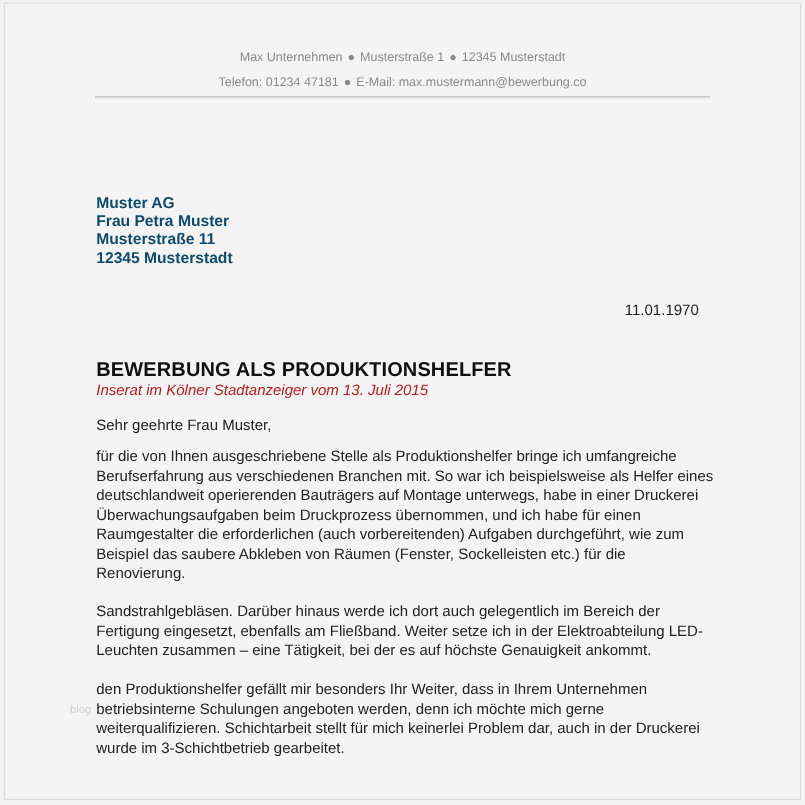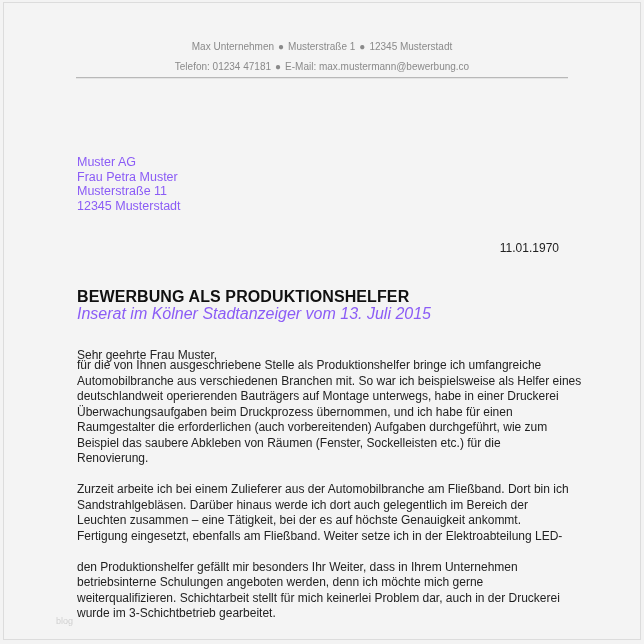--- a/index.html
+++ b/index.html
@@ -45,23 +45,23 @@
       width: 492px;
       height: 0;
       border-top: 1px solid #b8b8b8;
       border-bottom: 1px solid #e4e4e4;
     }
     .recipient {
       position: absolute;
       left: 77px;
       top: 155px;
       font-size: 12.5px;
-      font-weight: normal;
+      font-weight: bold;
       line-height: 14.5px;
-      color: #8b5cf6;
+      color: #0c4a6e;
     }
     .date {
       position: absolute;
       left: 470px;
       top: 241px;
       width: 89px;
       text-align: right;
       font-size: 12px;
       color: #222;
     }
@@ -71,52 +71,51 @@
       top: 288px;
       font-size: 16px;
       font-weight: bold;
       color: #111;
       letter-spacing: 0.1px;
     }
     .subject-ref {
       position: absolute;
       left: 77px;
       top: 305px;
-      font-size: 16px;
+      font-size: 12px;
       font-style: italic;
-      color: #8b5cf6;
+      color: #b91c1c;
     }
     .salutation {
       position: absolute;
       left: 77px;
       top: 333px;
       font-size: 12px;
       color: #222;
-      margin-top: 15px;
     }
     .body-text {
       position: absolute;
       left: 77px;
       top: 358px;
       width: 492px;
       font-size: 12px;
       line-height: 15.5px;
       color: #222;
     }
     .body-text p {
       margin: 0 0 15.5px 0;
     }
     .body-text .line {
       display: block;
       white-space: nowrap;
     }
     .watermark {
       position: absolute;
       left: 36px;
-      top: 616px;
+      top: 562px;
       font-size: 9px;
       color: #d0d0d0;
       padding-left: 20px;
     }
   </style>
 </head>
 <body>
 
 <div class="page-frame"></div>
 
@@ -141,32 +140,31 @@
 <div class="date">11.01.1970</div>
 
 <div class="subject">BEWERBUNG ALS PRODUKTIONSHELFER</div>
 <div class="subject-ref">Inserat im Kölner Stadtanzeiger vom 13. Juli 2015</div>
 
 <div class="salutation">Sehr geehrte Frau Muster,</div>
 
 <div class="body-text">
   <p>
     <span class="line">für die von Ihnen ausgeschriebene Stelle als Produktionshelfer bringe ich umfangreiche</span>
-    <span class="line">Automobilbranche aus verschiedenen Branchen mit. So war ich beispielsweise als Helfer eines</span>
+    <span class="line">Berufserfahrung aus verschiedenen Branchen mit. So war ich beispielsweise als Helfer eines</span>
     <span class="line">deutschlandweit operierenden Bauträgers auf Montage unterwegs, habe in einer Druckerei</span>
     <span class="line">Überwachungsaufgaben beim Druckprozess übernommen, und ich habe für einen</span>
     <span class="line">Raumgestalter die erforderlichen (auch vorbereitenden) Aufgaben durchgeführt, wie zum</span>
     <span class="line">Beispiel das saubere Abkleben von Räumen (Fenster, Sockelleisten etc.) für die</span>
     <span class="line">Renovierung.</span>
   </p>
   <p>
-    <span class="line">Zurzeit arbeite ich bei einem Zulieferer aus der Automobilbranche am Fließband. Dort bin ich</span>
     <span class="line">Sandstrahlgebläsen. Darüber hinaus werde ich dort auch gelegentlich im Bereich der</span>
+    <span class="line">Fertigung eingesetzt, ebenfalls am Fließband. Weiter setze ich in der Elektroabteilung LED-</span>
     <span class="line">Leuchten zusammen – eine Tätigkeit, bei der es auf höchste Genauigkeit ankommt.</span>
-    <span class="line">Fertigung eingesetzt, ebenfalls am Fließband. Weiter setze ich in der Elektroabteilung LED-</span>
   </p>
   <p>
     <span class="line">den Produktionshelfer gefällt mir besonders Ihr Weiter, dass in Ihrem Unternehmen</span>
     <span class="line">betriebsinterne Schulungen angeboten werden, denn ich möchte mich gerne</span>
     <span class="line">weiterqualifizieren. Schichtarbeit stellt für mich keinerlei Problem dar, auch in der Druckerei</span>
     <span class="line">wurde im 3-Schichtbetrieb gearbeitet.</span>
   </p>
 
 </div>
 

